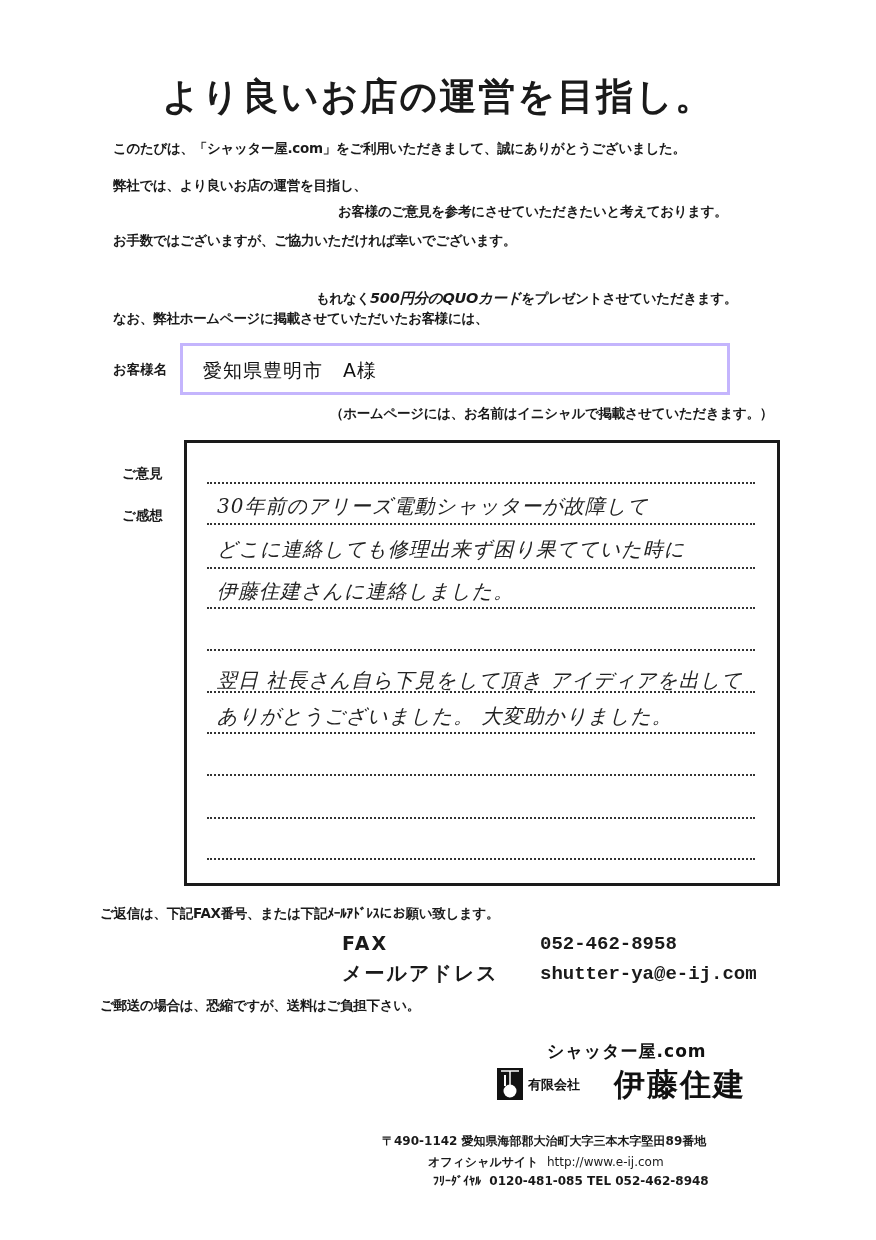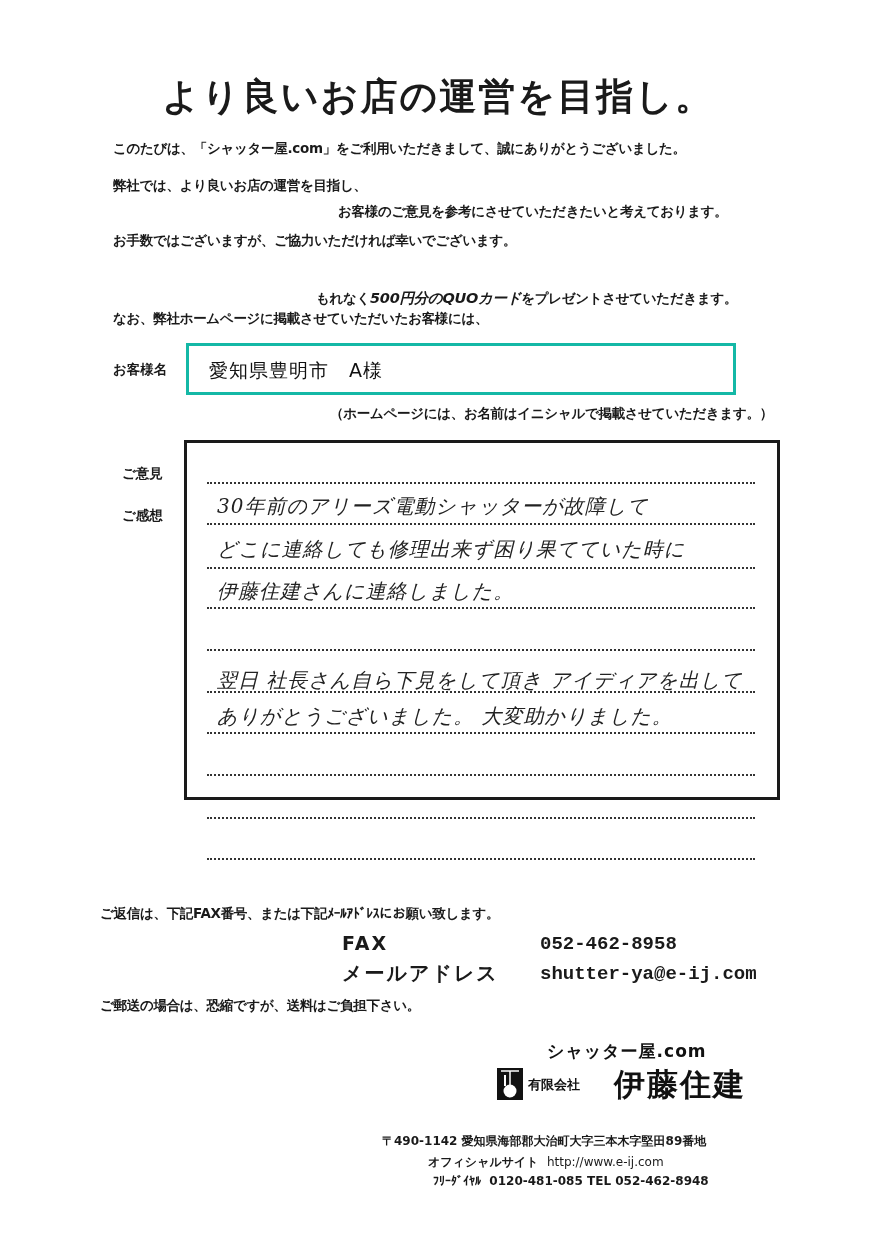--- a/index.html
+++ b/index.html
@@ -10,28 +10,28 @@
   }
   .abs { position: absolute; white-space: nowrap; }
   .title {
     left: 0; width: 876px; top: 72px; text-align: center;
     font-size: 37px; font-weight: bold; letter-spacing: 2px; color: #1a1a1a;
   }
   .para { font-size: 13.5px; font-weight: bold; color: #1a1a1a; letter-spacing: -0.3px; }
   .italic-em { font-style: italic; font-size: 14.5px; }
   .label { font-size: 13.5px; font-weight: bold; color: #1a1a1a; }
   .name-box {
-    left: 186px; top: 343px; width: 550px; height: 52px;
-    border: 3px solid #14b8a6; box-sizing: border-box;
+    left: 180px; top: 343px; width: 550px; height: 52px;
+    border: 3px solid #c4b5fd; box-sizing: border-box;
   }
   .name-value {
     left: 20px; top: 12px; font-size: 19px; color: #111; letter-spacing: 1px;
   }
   .comment-box {
-    left: 184px; top: 440px; width: 596px; height: 360px;
+    left: 184px; top: 440px; width: 596px; height: 446px;
     border: 3px solid #1a1a1a; box-sizing: border-box;
   }
   .dotline {
     position: absolute; left: 20px; width: 548px; height: 0;
     border-top: 2px dotted #333;
   }
   .hand {
     position: absolute; left: 30px; font-size: 20px;
     font-family: "DejaVu Serif", "Liberation Serif", serif;
     color: #222; letter-spacing: 1px; font-style: italic;

